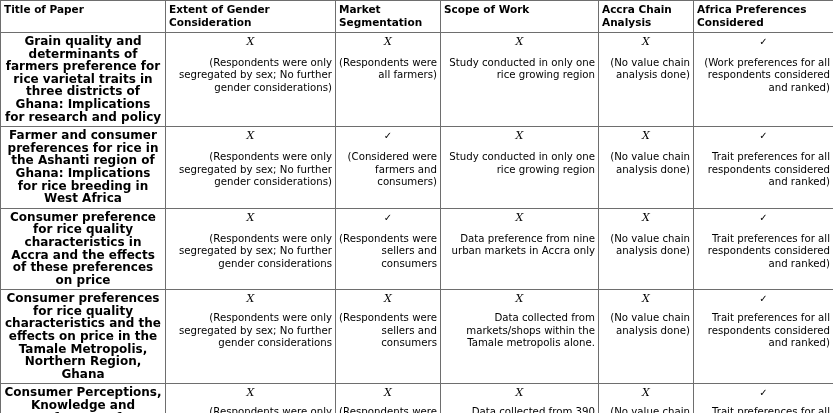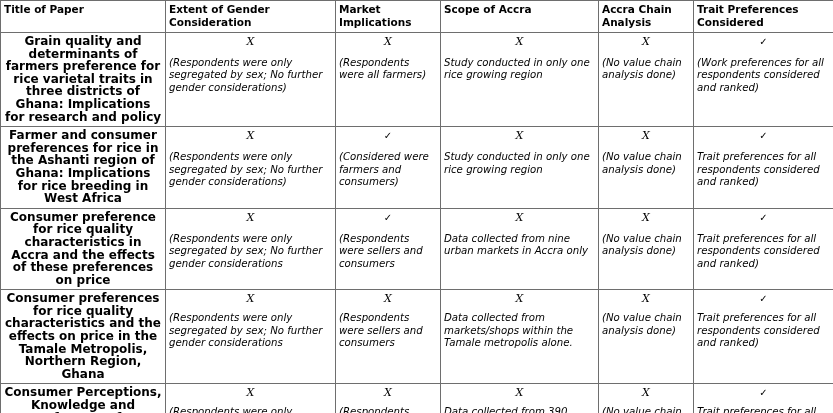--- a/index.html
+++ b/index.html
@@ -72,25 +72,24 @@
     height: 13px;
     text-align: center;
   }
   .mark.tick {
     font-family: "DejaVu Sans", sans-serif;
     font-style: normal;
     font-size: 10px;
   }
   .note {
     display: block;
-    font-style: italic;
     font-size: 10.2px;
     line-height: 12.4px;
     margin-top: 9px;
-    text-align: left;
+    text-align: right;
     white-space: pre-line;
   }
   .note.tight { margin-top: 7px; }
   tr.r0 td { height: 63px; }
   tr.r1 td { height: 75px; }
   tr.r2 td { height: 76px; }
   tr.r3 td { height: 54px; }
   tr.r4 td { height: 53px; }
 </style>
 </head>
@@ -103,24 +102,24 @@
         <col class="c1">
         <col class="c2">
       <col class="c3">
         <col class="c4">
         <col class="c5">
     </colgroup>
     <thead>
       <tr>
         <th>Title of Paper</th>
         <th>Extent of Gender Consideration</th>
-        <th>Market Implications</th>
-        <th>Scope of Accra</th>
+        <th>Market Segmentation</th>
+        <th>Scope of Work</th>
         <th>Accra Chain Analysis</th>
-        <th>Trait Preferences Considered</th>
+        <th>Africa Preferences Considered</th>
       </tr>
     </thead>
     <tbody>
 
       <tr class="r0">
         <td class="title-cell">Grain quality and determinants of farmers preference for rice varietal traits in three districts of Ghana: Implications for research and policy</td>
         <td class="data-cell">
           <span class="mark">X</span>
           <span class="note">(Respondents were only segregated by sex; No further gender considerations)</span>
         </td>
@@ -171,21 +170,21 @@
         <td class="data-cell">
           <span class="mark">X</span>
           <span class="note">(Respondents were only segregated by sex; No further gender considerations</span>
         </td>
         <td class="data-cell">
           <span class="mark tick">✓</span>
           <span class="note">(Respondents were sellers and consumers</span>
         </td>
         <td class="data-cell">
           <span class="mark">X</span>
-          <span class="note">Data collected from nine urban markets in Accra only</span>
+          <span class="note">Data preference from nine urban markets in Accra only</span>
         </td>
         <td class="data-cell">
           <span class="mark">X</span>
           <span class="note">(No value chain analysis done)</span>
         </td>
         <td class="data-cell">
           <span class="mark tick">✓</span>
           <span class="note">Trait preferences for all respondents considered and ranked)</span>
         </td>
       </tr>

